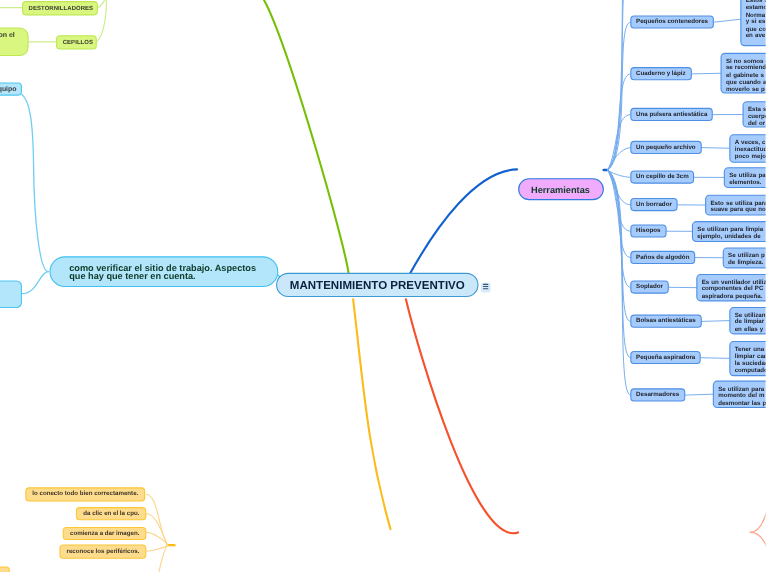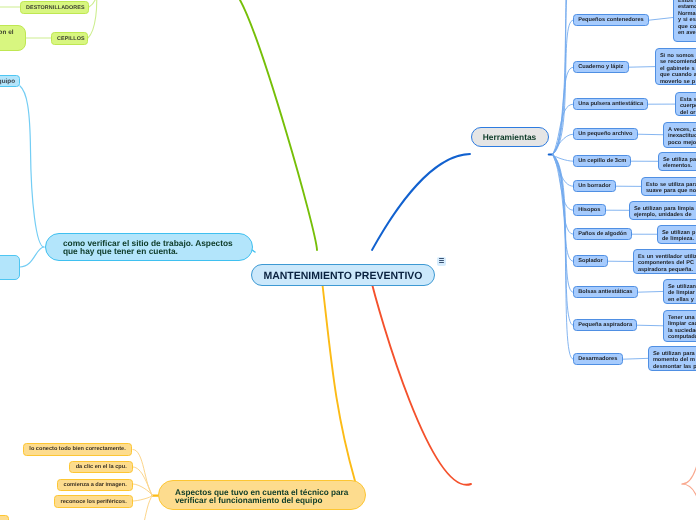--- a/index.html
+++ b/index.html
@@ -11,32 +11,32 @@
   .node .txt{-webkit-font-smoothing:antialiased;}
   #canvas{position:relative;width:696px;height:520px;overflow:hidden;background:#fff;
           will-change:transform;transform:translateZ(0);}
   svg#links{position:absolute;left:0;top:0;width:696px;height:520px;overflow:visible;}
   .node{position:absolute;box-sizing:border-box;border-style:solid;border-width:1px;
         display:flex;align-items:center;white-space:pre-line;}
   .node .txt{display:block;width:100%;}
 
   
   #root-node{border-radius:11px;background:#cbe8fb;border:1.4px solid #3d99d3;
-             left:251px;top:264px;width:184px;height:22.3px;
+             left:251px;top:248px;width:184px;height:22.3px;
              justify-content:center;align-items:flex-start;padding-top:5.3px;}
   #root-node .txt{font-size:10.5px;font-weight:bold;color:#0a2240;text-align:center;
                   letter-spacing:0px;}
   #root-notes-icon{position:absolute;left:437.4px;top:256.6px;width:8.7px;height:9.2px;
                    border-radius:2px;background:#d6ecfd;}
   #root-notes-icon i{position:absolute;left:1.5px;width:5.2px;height:1.3px;background:#3b5272;
                      display:block;border-radius:0.7px;}
 
   
-  #herr-node{border-radius:10px;background:#e5e5e5;border:1.4px solid #2d7be0;
-             left:470.5px;top:127px;width:78px;height:19.5px;justify-content:center;}
+  #herr-node{border-radius:10px;background:#f0abfc;border:1.4px solid #2d7be0;
+             left:470.5px;top:162px;width:78px;height:19.5px;justify-content:center;}
   #herr-node .txt{font-size:8.4px;font-weight:bold;color:#0d3b28;text-align:center;}
 
   
   .bnode{border-radius:3.5px;background:#a6cbfd;border:1px solid #4f8fe3;
          padding:0 4.2px;height:12.4px;}
   .bnode .txt{font-size:5.65px;font-weight:bold;color:#22262c;white-space:nowrap;
               letter-spacing:0px;width:auto;}
   
   .bnote{border-radius:4px;background:#a6cbfd;border:1px solid #4f8fe3;
          padding:3.9px 3px 0 3.9px;align-items:flex-start;}
@@ -146,24 +146,20 @@
 
   <div class="node" id="herr-node">
     <span class="txt">Herramientas</span>
   </div>
 
   <div class="node" id="cyan-main">
     <span class="txt">como verificar el sitio de trabajo. Aspectos
 que hay que tener en cuenta.</span>
   </div>
 
-  <div class="node" id="orange-main">
-    <span class="txt">Aspectos que tuvo en cuenta el técnico para
-verificar el funcionamiento del equipo</span>
-  </div>
 
 
   <div id="tool-nodes">
       <div class="node bnode" style="left: 573px; top: 14px;"><span class="txt">Pequeños contenedores</span></div>
       <div class="node bnote" style="left: 673px; top: -7px; width: 63px; height: 49px;"><span class="txt">Estos s
 estamo
 Norma
 y si es
 que co
 en ave</span></div>

